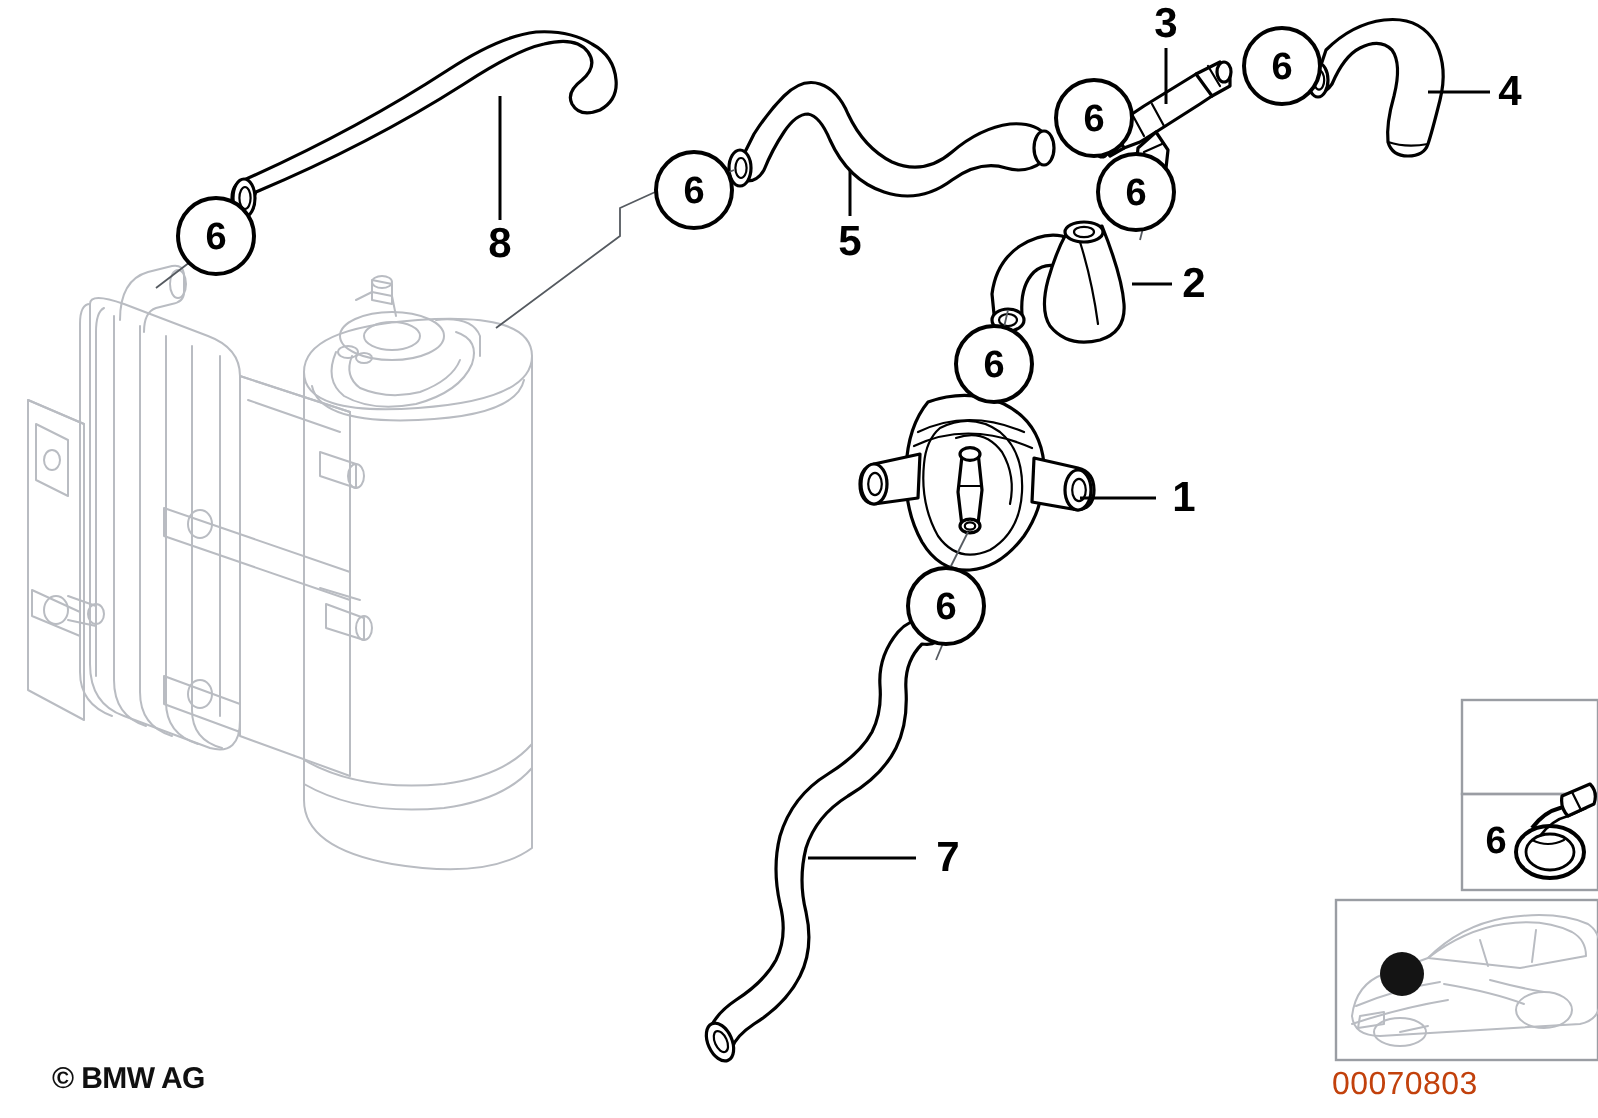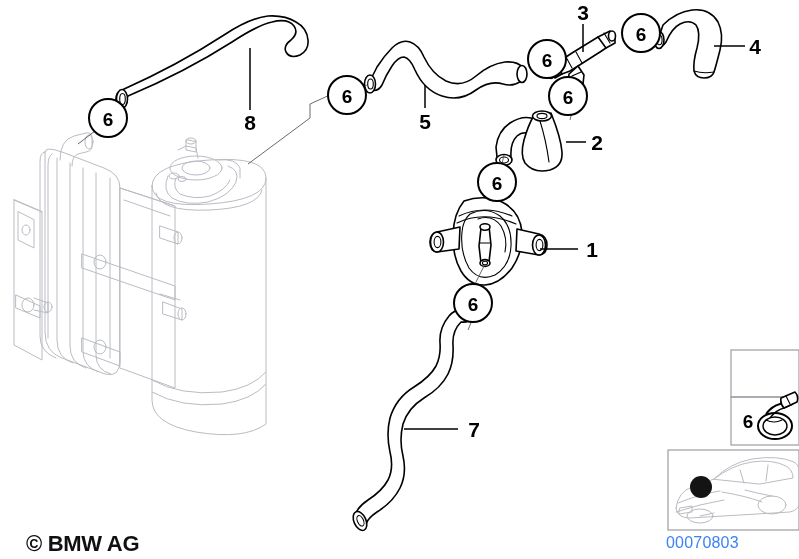--- a/index.html
+++ b/index.html
@@ -88,33 +88,33 @@
     font-weight: bold;
     fill: #000000;
     text-anchor: middle;
     dominant-baseline: central;
   }
   #copyright {
     position: absolute;
     left: 26px;
     top: 531px;
     font-family: "Liberation Sans", sans-serif;
-    font-size: 22px;
+    font-size: 15px;
     font-weight: bold;
     letter-spacing: -0.3px;
     color: #101010;
     white-space: nowrap;
   }
   #diagram-number {
     position: absolute;
     left: 666px;
     top: 534px;
     font-family: "Liberation Sans", sans-serif;
     font-size: 16px;
-    color: #3b82f6;
+    color: #c2410c;
     letter-spacing: 0.2px;
     white-space: nowrap;
   }
 </style>
 </head>
 <body>
 
 <div id="page">
 
   <svg id="diagram-svg" viewBox="0 0 799 559">

